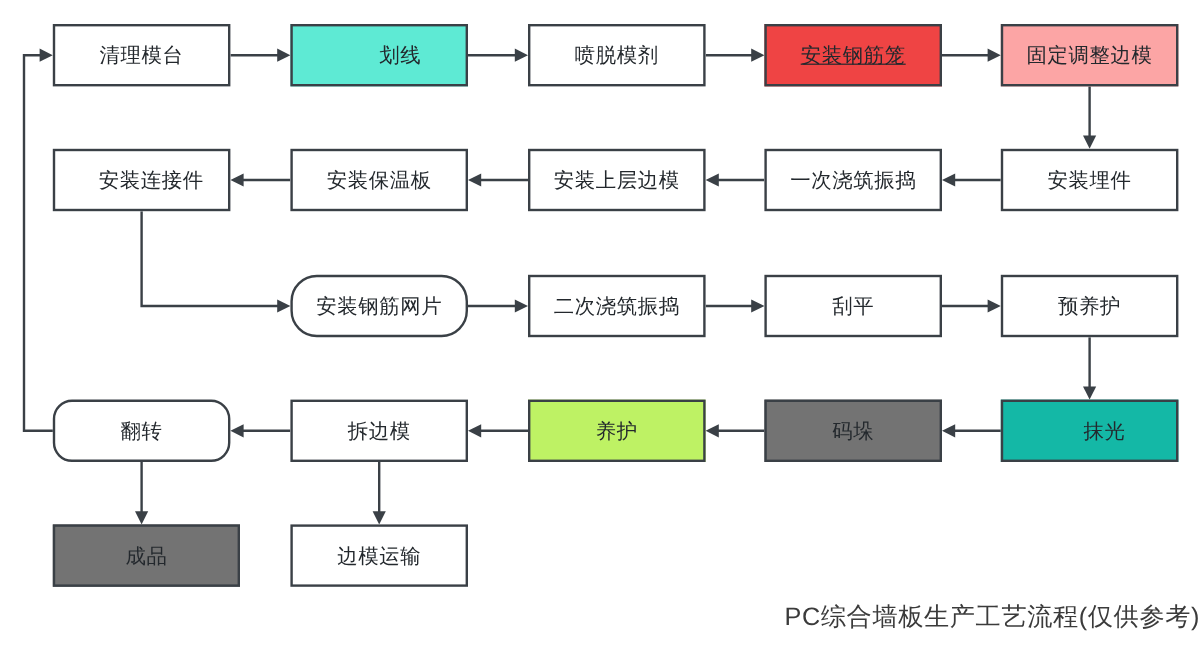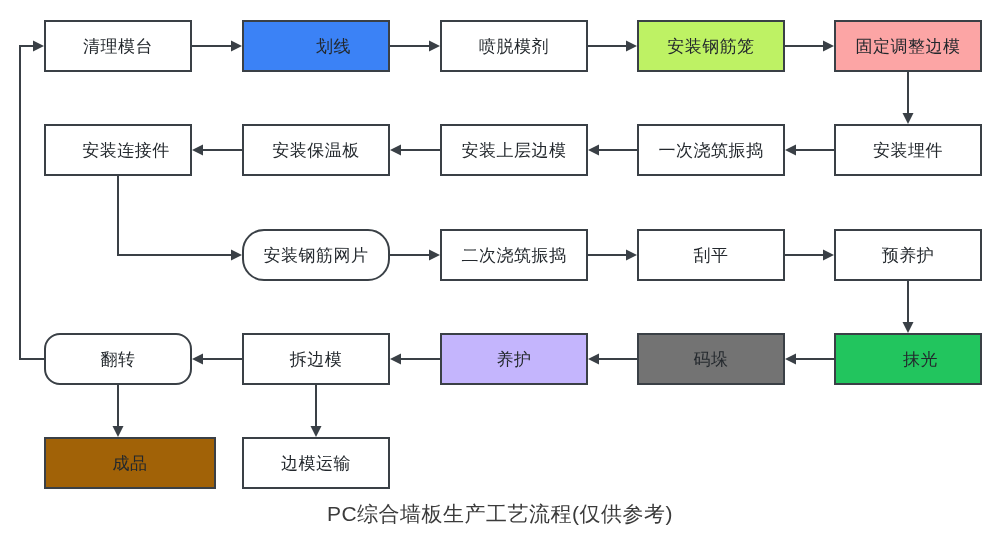--- a/index.html
+++ b/index.html
@@ -26,21 +26,21 @@
     letter-spacing:0.5px;
     white-space:nowrap;
     z-index:2;
   }
   .node-label{pointer-events:none;}
   #caption{
     position:absolute;
     left:0;
     top:500px;
     width:1000px;
-    text-align:center;
+    text-align:right;
     font-size:21px;
     color:#3b3b3b;
     letter-spacing:0.5px;
   }
 </style>
 </head>
 <body>
 
 <div id="stage">
 
@@ -128,27 +128,27 @@
       <g>
         <path d="M44,359 L20,359 L20,46 L38,46" fill="none" stroke="#3a4046" stroke-width="2" stroke-linecap="butt" stroke-linejoin="miter"></path>
         <polygon points="44,46 33,40.5 33,51.5" fill="#3a4046"></polygon>
       </g>
     </svg>
 
   <div id="nodes-layer">
       <div class="node" style="left: 44px; top: 20px; width: 148px; height: 52px; border-color: rgb(58, 64, 70); background: rgb(255, 255, 255); color: rgb(35, 40, 45);">
         <span class="node-label">清理模台</span>
       </div>
-      <div class="node" style="left: 242px; top: 20px; width: 148px; height: 52px; border-color: rgb(58, 64, 70); background: #3b82f6; color: rgb(35, 40, 45); padding-left: 35px;">
+      <div class="node" style="left: 242px; top: 20px; width: 148px; height: 52px; border-color: rgb(58, 64, 70); background: #5eead4; color: rgb(35, 40, 45); padding-left: 35px;">
         <span class="node-label">划线</span>
       </div>
       <div class="node" style="left: 440px; top: 20px; width: 148px; height: 52px; border-color: rgb(58, 64, 70); background: rgb(255, 255, 255); color: rgb(35, 40, 45);">
         <span class="node-label">喷脱模剂</span>
       </div>
-      <div class="node" style="left: 637px; top: 20px; width: 148px; height: 52px; border-color: rgb(58, 64, 70); background: #bef264; color: rgb(35, 40, 45);">
+      <div class="node" style="left: 637px; top: 20px; width: 148px; height: 52px; border-color: rgb(58, 64, 70); background: #ef4444; color: rgb(35, 40, 45); text-decoration: underline;">
         <span class="node-label">安装钢筋笼</span>
       </div>
       <div class="node" style="left: 834px; top: 20px; width: 148px; height: 52px; border-color: rgb(58, 64, 70); background: #fca5a5; color: rgb(35, 40, 45);">
         <span class="node-label">固定调整边模</span>
       </div>
       <div class="node" style="left: 834px; top: 124px; width: 148px; height: 52px; border-color: rgb(58, 64, 70); background: rgb(255, 255, 255); color: rgb(35, 40, 45);">
         <span class="node-label">安装埋件</span>
       </div>
       <div class="node" style="left: 637px; top: 124px; width: 148px; height: 52px; border-color: rgb(58, 64, 70); background: rgb(255, 255, 255); color: rgb(35, 40, 45);">
         <span class="node-label">一次浇筑振捣</span>
@@ -167,36 +167,36 @@
       </div>
       <div class="node" style="left: 440px; top: 229px; width: 148px; height: 52px; border-color: rgb(58, 64, 70); background: rgb(255, 255, 255); color: rgb(35, 40, 45); align-items: center;">
         <span class="node-label">二次浇筑振捣</span>
       </div>
       <div class="node" style="left: 637px; top: 229px; width: 148px; height: 52px; border-color: rgb(58, 64, 70); background: rgb(255, 255, 255); color: rgb(35, 40, 45);">
         <span class="node-label">刮平</span>
       </div>
       <div class="node" style="left: 834px; top: 229px; width: 148px; height: 52px; border-color: rgb(58, 64, 70); background: rgb(255, 255, 255); color: rgb(35, 40, 45);">
         <span class="node-label">预养护</span>
       </div>
-      <div class="node" style="left: 834px; top: 333px; width: 148px; height: 52px; border-color: rgb(58, 64, 70); background: #22c55e; color: rgb(35, 40, 45); padding-left: 25px;">
+      <div class="node" style="left: 834px; top: 333px; width: 148px; height: 52px; border-color: rgb(58, 64, 70); background: #14b8a6; color: rgb(35, 40, 45); padding-left: 25px;">
         <span class="node-label">抹光</span>
       </div>
       <div class="node" style="left: 637px; top: 333px; width: 148px; height: 52px; border-color: rgb(58, 64, 70); background: #737373; color: rgb(35, 40, 45);">
         <span class="node-label">码垛</span>
       </div>
-      <div class="node" style="left: 440px; top: 333px; width: 148px; height: 52px; border-color: rgb(58, 64, 70); background: #c4b5fd; color: rgb(35, 40, 45);">
+      <div class="node" style="left: 440px; top: 333px; width: 148px; height: 52px; border-color: rgb(58, 64, 70); background: #bef264; color: rgb(35, 40, 45);">
         <span class="node-label">养护</span>
       </div>
       <div class="node" style="left: 242px; top: 333px; width: 148px; height: 52px; border-color: rgb(58, 64, 70); background: rgb(255, 255, 255); color: rgb(35, 40, 45);">
         <span class="node-label">拆边模</span>
       </div>
       <div class="node" style="left: 44px; top: 333px; width: 148px; height: 52px; border-color: rgb(58, 64, 70); background: rgb(255, 255, 255); color: rgb(35, 40, 45); border-radius: 16px;">
         <span class="node-label">翻转</span>
       </div>
-      <div class="node" style="left: 44px; top: 437px; width: 172px; height: 52px; border-color: rgb(58, 64, 70); background: #a16207; color: rgb(35, 40, 45);">
+      <div class="node" style="left: 44px; top: 437px; width: 156px; height: 52px; border-color: rgb(58, 64, 70); background: #737373; color: rgb(35, 40, 45);">
         <span class="node-label">成品</span>
       </div>
       <div class="node" style="left: 242px; top: 437px; width: 148px; height: 52px; border-color: rgb(58, 64, 70); background: rgb(255, 255, 255); color: rgb(35, 40, 45);">
         <span class="node-label">边模运输</span>
       </div>
     </div>
 
   <div id="caption">PC综合墙板生产工艺流程(仅供参考)</div>
 
 </div>

